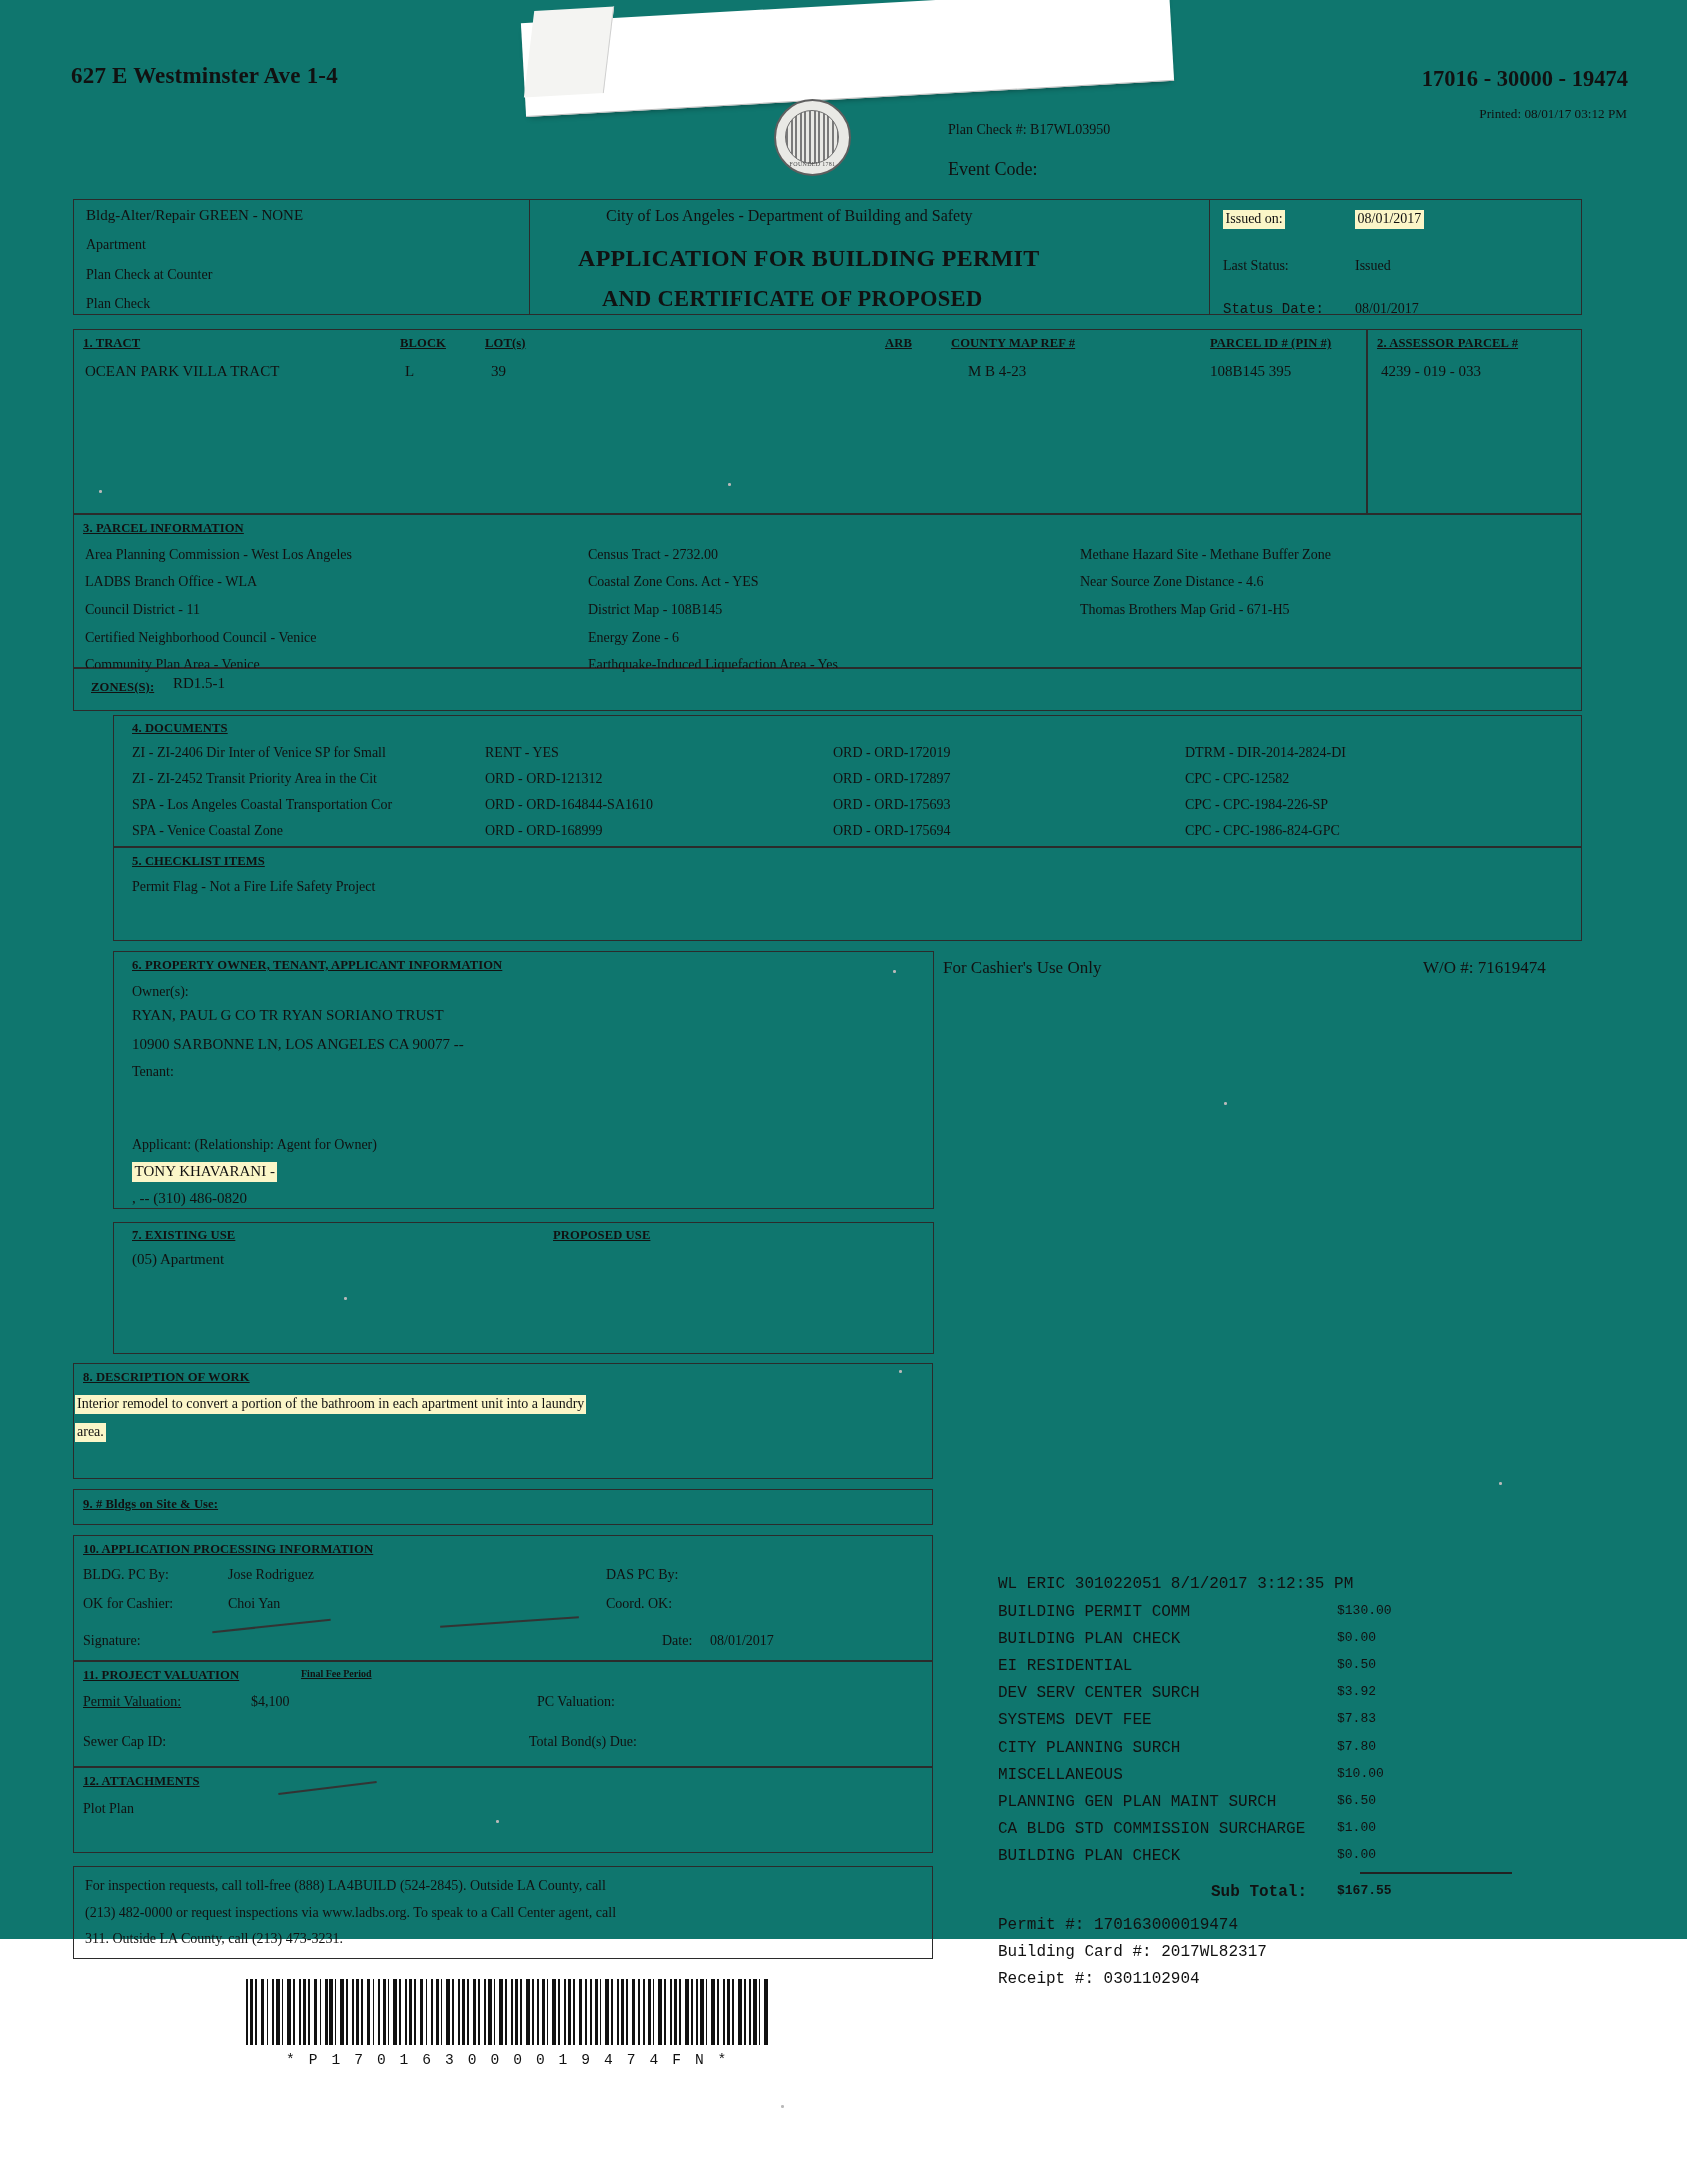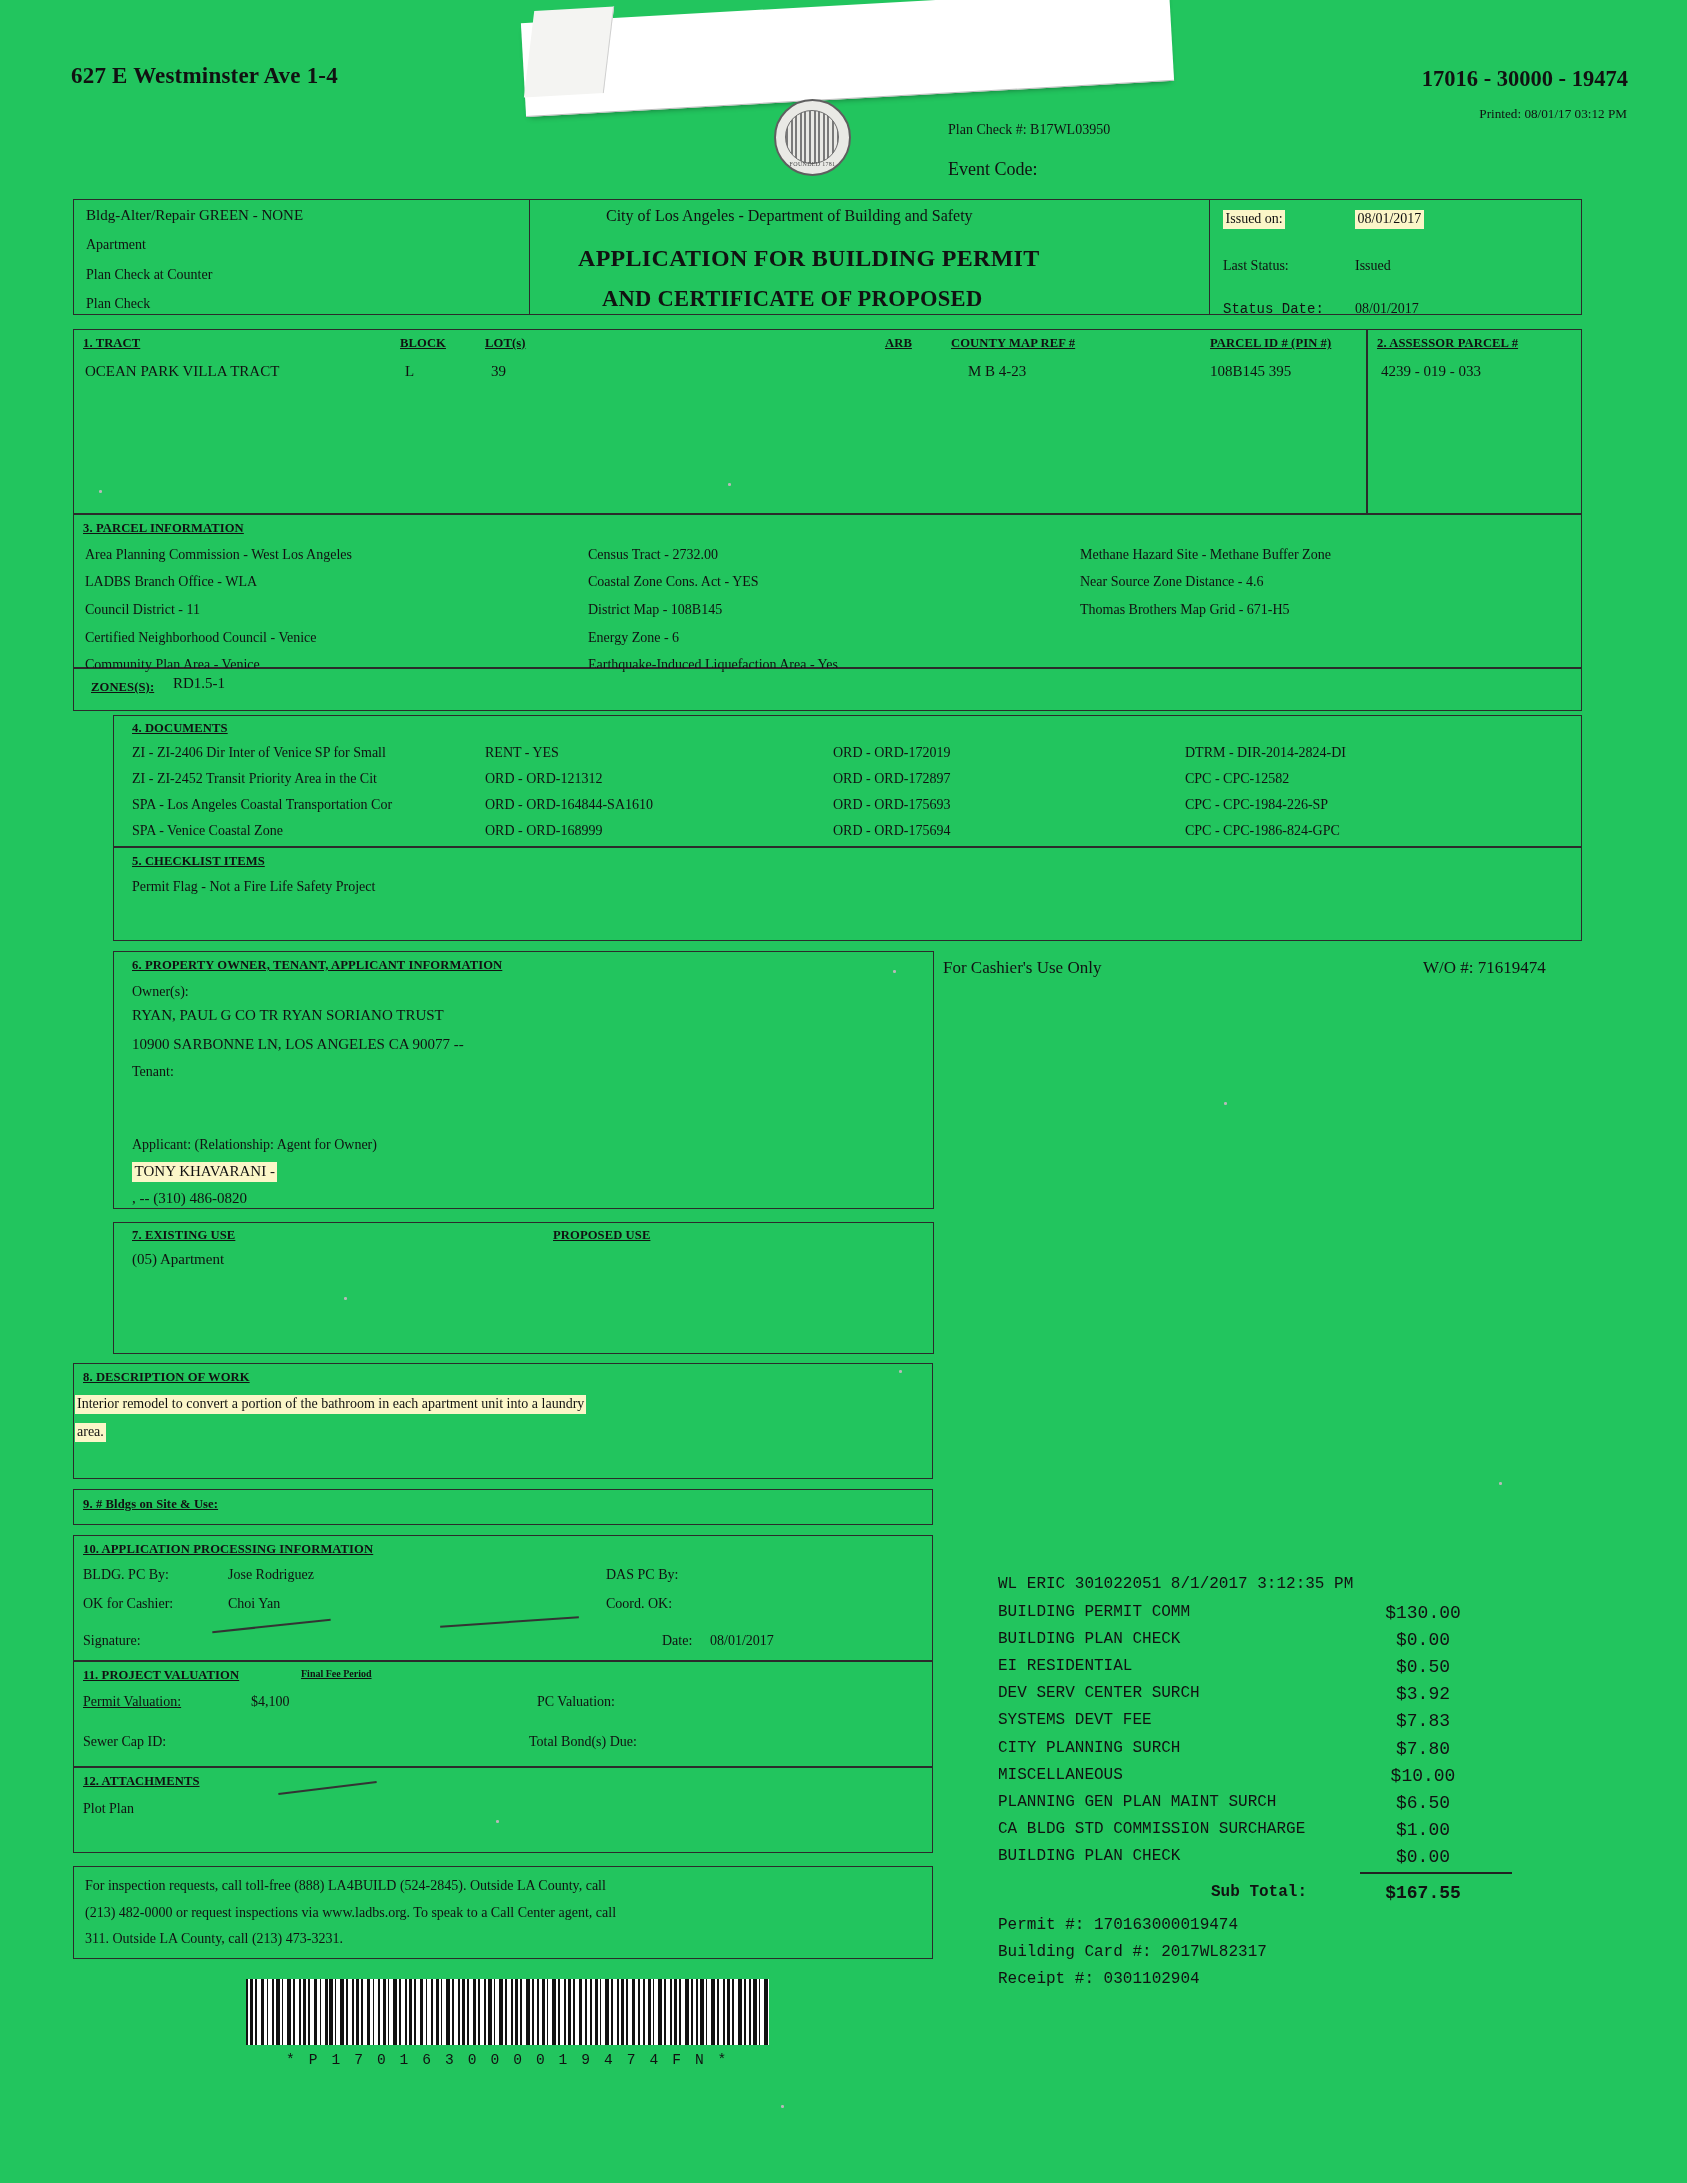--- a/index.html
+++ b/index.html
@@ -12,22 +12,22 @@
     height: 2183px;
     position: relative;
     font-family: "Liberation Serif", serif;
     color: #111;
     overflow: hidden;
   }
   .page {
     position: absolute;
     left: 0; top: 0;
     width: 1688px;
-    height: 2183px;
-    background: #22c55e;
+    height: 1939px;
+    background: #0f766e;
   }
 
   
   .hdr-address {
     position: absolute;
     left: 71px; top: 63px;
     font-size: 23px;
     font-weight: bold;
     letter-spacing: 0.2px;
   }
@@ -155,23 +155,23 @@
     font-family: "Liberation Mono", monospace;
     white-space: pre;
   }
   .fee-name {
     position: absolute;
     font-size: 16px;
     font-family: "Liberation Mono", monospace;
   }
   .fee-amt {
     position: absolute;
-    font-size: 18px;
+    font-size: 13px;
     font-family: "Liberation Mono", monospace;
-    text-align: center;
+    text-align: left;
     width: 172px;
   }
   .rule {
     position: absolute;
     border-top: 2px solid #222;
   }
 
   
   .barcode {
     position: absolute;

